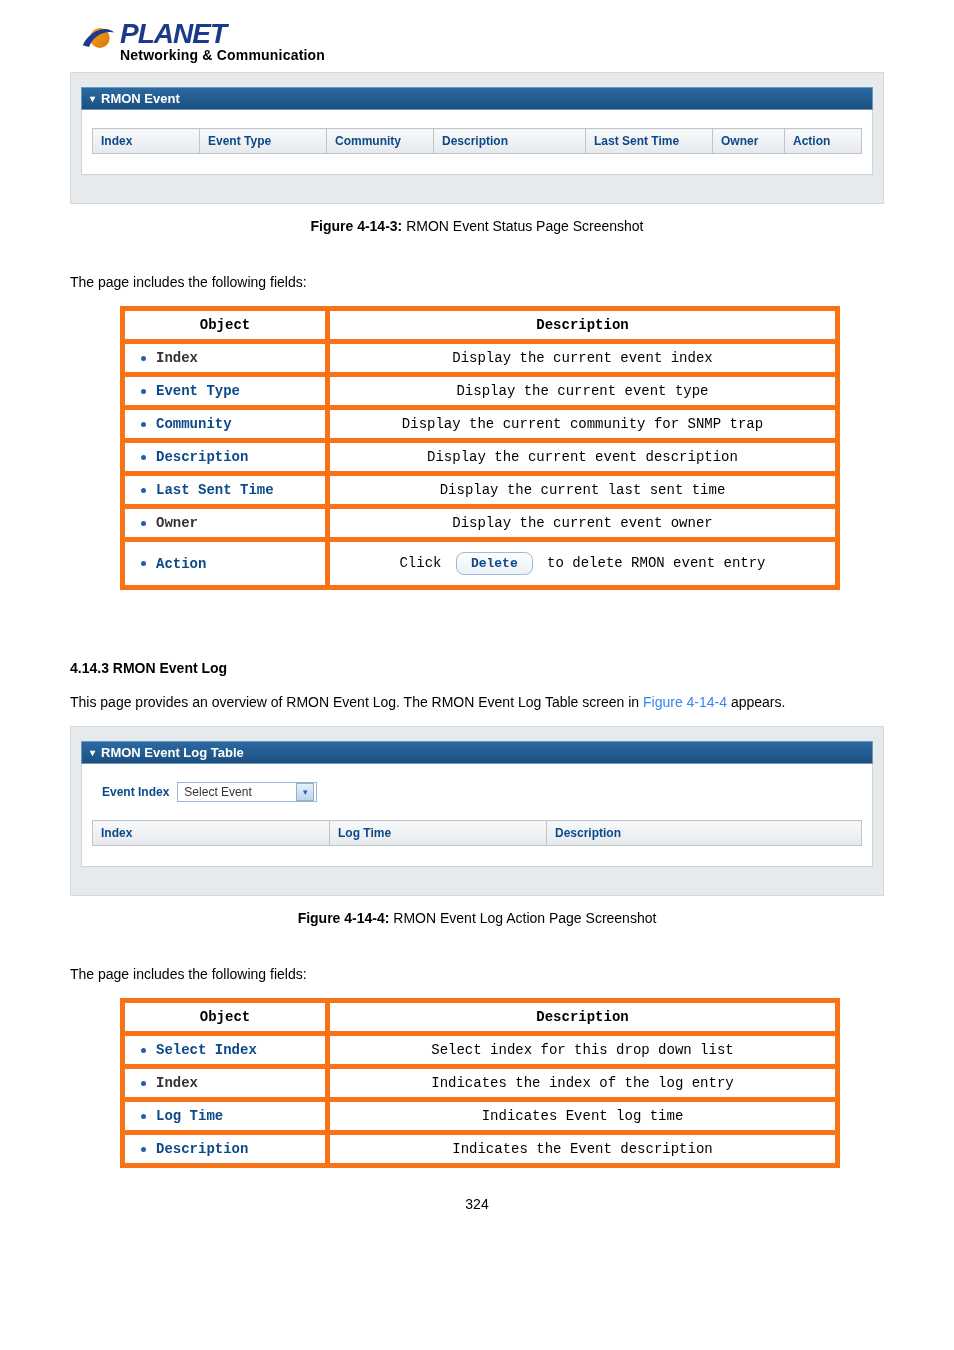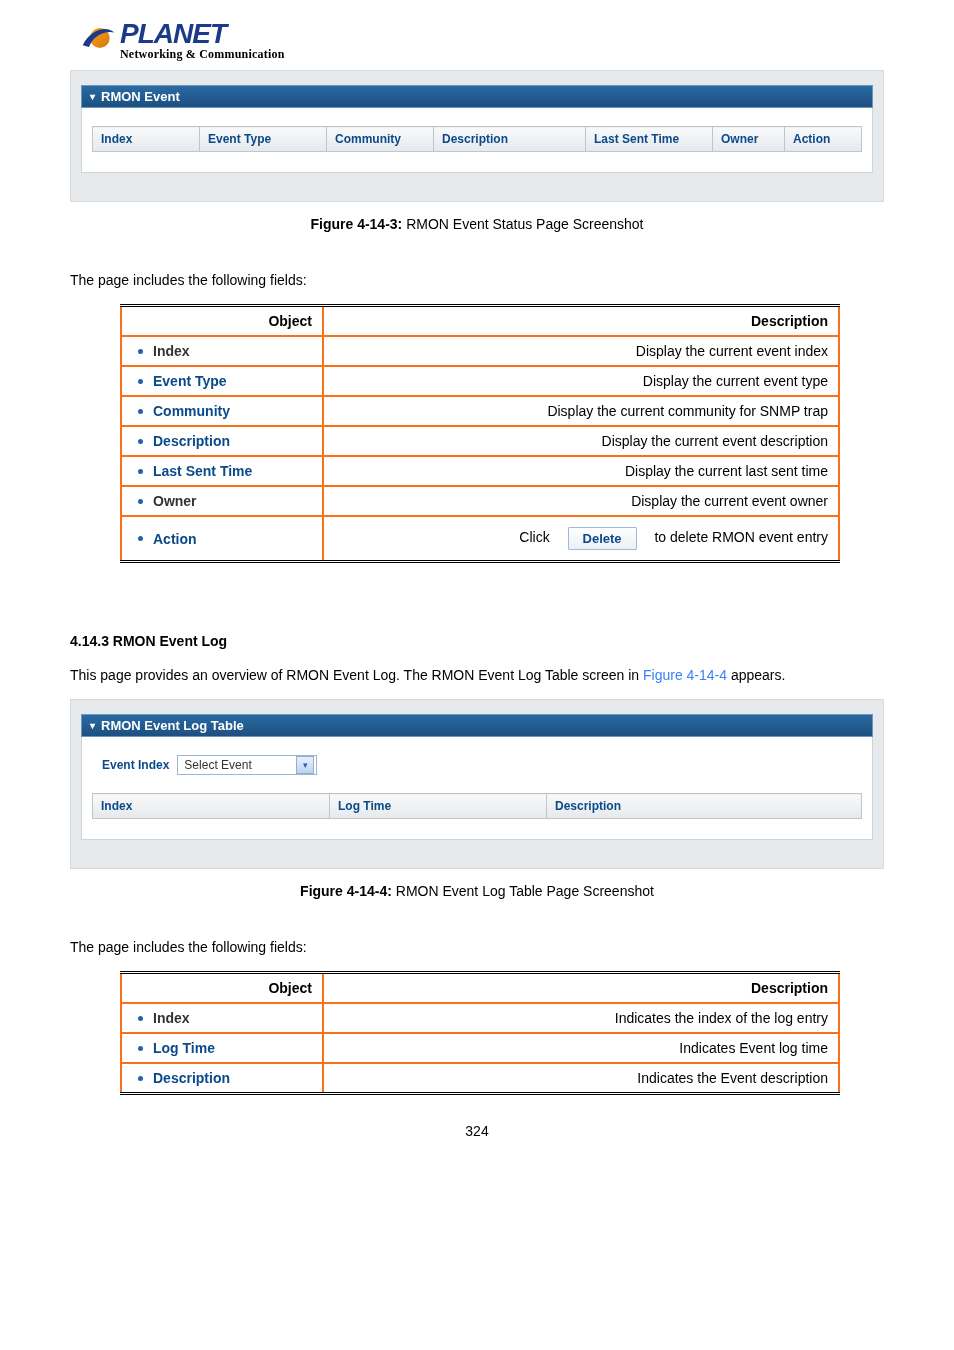--- a/index.html
+++ b/index.html
@@ -26,25 +26,24 @@
   .logo-text-block { line-height: 1; }
   .logo-title {
     font-family: Arial, sans-serif;
     font-weight: 900;
     font-style: italic;
     font-size: 28px;
     letter-spacing: -1px;
     color: #1b3a8a;
   }
   .logo-sub {
-    font-size: 12px;
+    font-size: 14px;
     font-weight: bold;
     color: #000;
     letter-spacing: 0.2px;
-    font-family: Liberation Serif, serif;
   }
 
   .panel-outer {
     background: #e7eaec;
     border: 1px solid #d5d9dc;
     padding: 14px 10px 28px 10px;
     margin: 10px 0 8px 0;
   }
   .panel-title-bar {
     background: linear-gradient(#2a6aa2, #1d4f80);
@@ -95,24 +94,25 @@
 
   .obj-table {
     width: 720px;
     margin: 0 auto 0 50px;
     border-collapse: collapse;
     font-size: 14px;
     border-top: 3px double #000;
     border-bottom: 3px double #000;
   }
   .obj-table th, .obj-table td {
-    border: 2px solid #f97316;
+    border: 5px solid #f97316;
     padding: 6px 10px;
-    text-align: right;
+    text-align: center;
     vertical-align: middle;
+    font-family: Liberation Mono, monospace;
   }
   .obj-table th {
     font-weight: bold;
     background: #fff;
   }
   .obj-table .obj-col { width: 180px; }
   .obj-bullet {
     display: flex;
     align-items: center;
     gap: 10px;
@@ -130,22 +130,22 @@
   .obj-bullet.dark .lbl { color: #333; }
 
   .btn-inline {
     display: inline-block;
     border: 1px solid #9fb9d6;
     background: linear-gradient(#fdfefe, #ecf1f6);
     color: #0b4a8a;
     font-weight: bold;
     font-size: 13px;
     padding: 3px 14px;
-    margin: 0 14px;
-    border-radius: 1px;
+    margin: 0 6px;
+    border-radius: 8px;
     vertical-align: middle;
   }
 
   h2.section-head {
     font-size: 14px;
     font-weight: bold;
     margin: 70px 0 18px 0;
   }
   .link-ref { color: #3b82f6; }
 
@@ -338,35 +338,44 @@
         <th style="width:200px">Log Time</th>
         <th>Description</th>
       </tr>
     </tbody>
       </table>
   </div>
 </div>
 
 <div class="fig-caption">
   <b>Figure 4-14-4:</b>
-  <span>RMON Event Log Table Page Screenshot</span>
+  <span>RMON Event Log Action Page Screenshot</span>
 </div>
 
 <p class="lead-text">The page includes the following fields:</p>
 
 <table class="obj-table">
   <tbody>
       <tr>
     <th class="obj-col">Object</th>
     <th>Description</th>
   </tr>
   </tbody>
     <tbody id="table2-body">
       <tr>
         <td class="obj-col">
+          <div class="obj-bullet">
+            <span class="dot"></span>
+            <span class="lbl">Select Index</span>
+          </div>
+        </td>
+        <td>Select index for this drop down list</td>
+      </tr>
+      <tr>
+        <td class="obj-col">
           <div class="obj-bullet dark">
             <span class="dot"></span>
             <span class="lbl">Index</span>
           </div>
         </td>
         <td>Indicates the index of the log entry</td>
       </tr>
       <tr>
         <td class="obj-col">
           <div class="obj-bullet">

